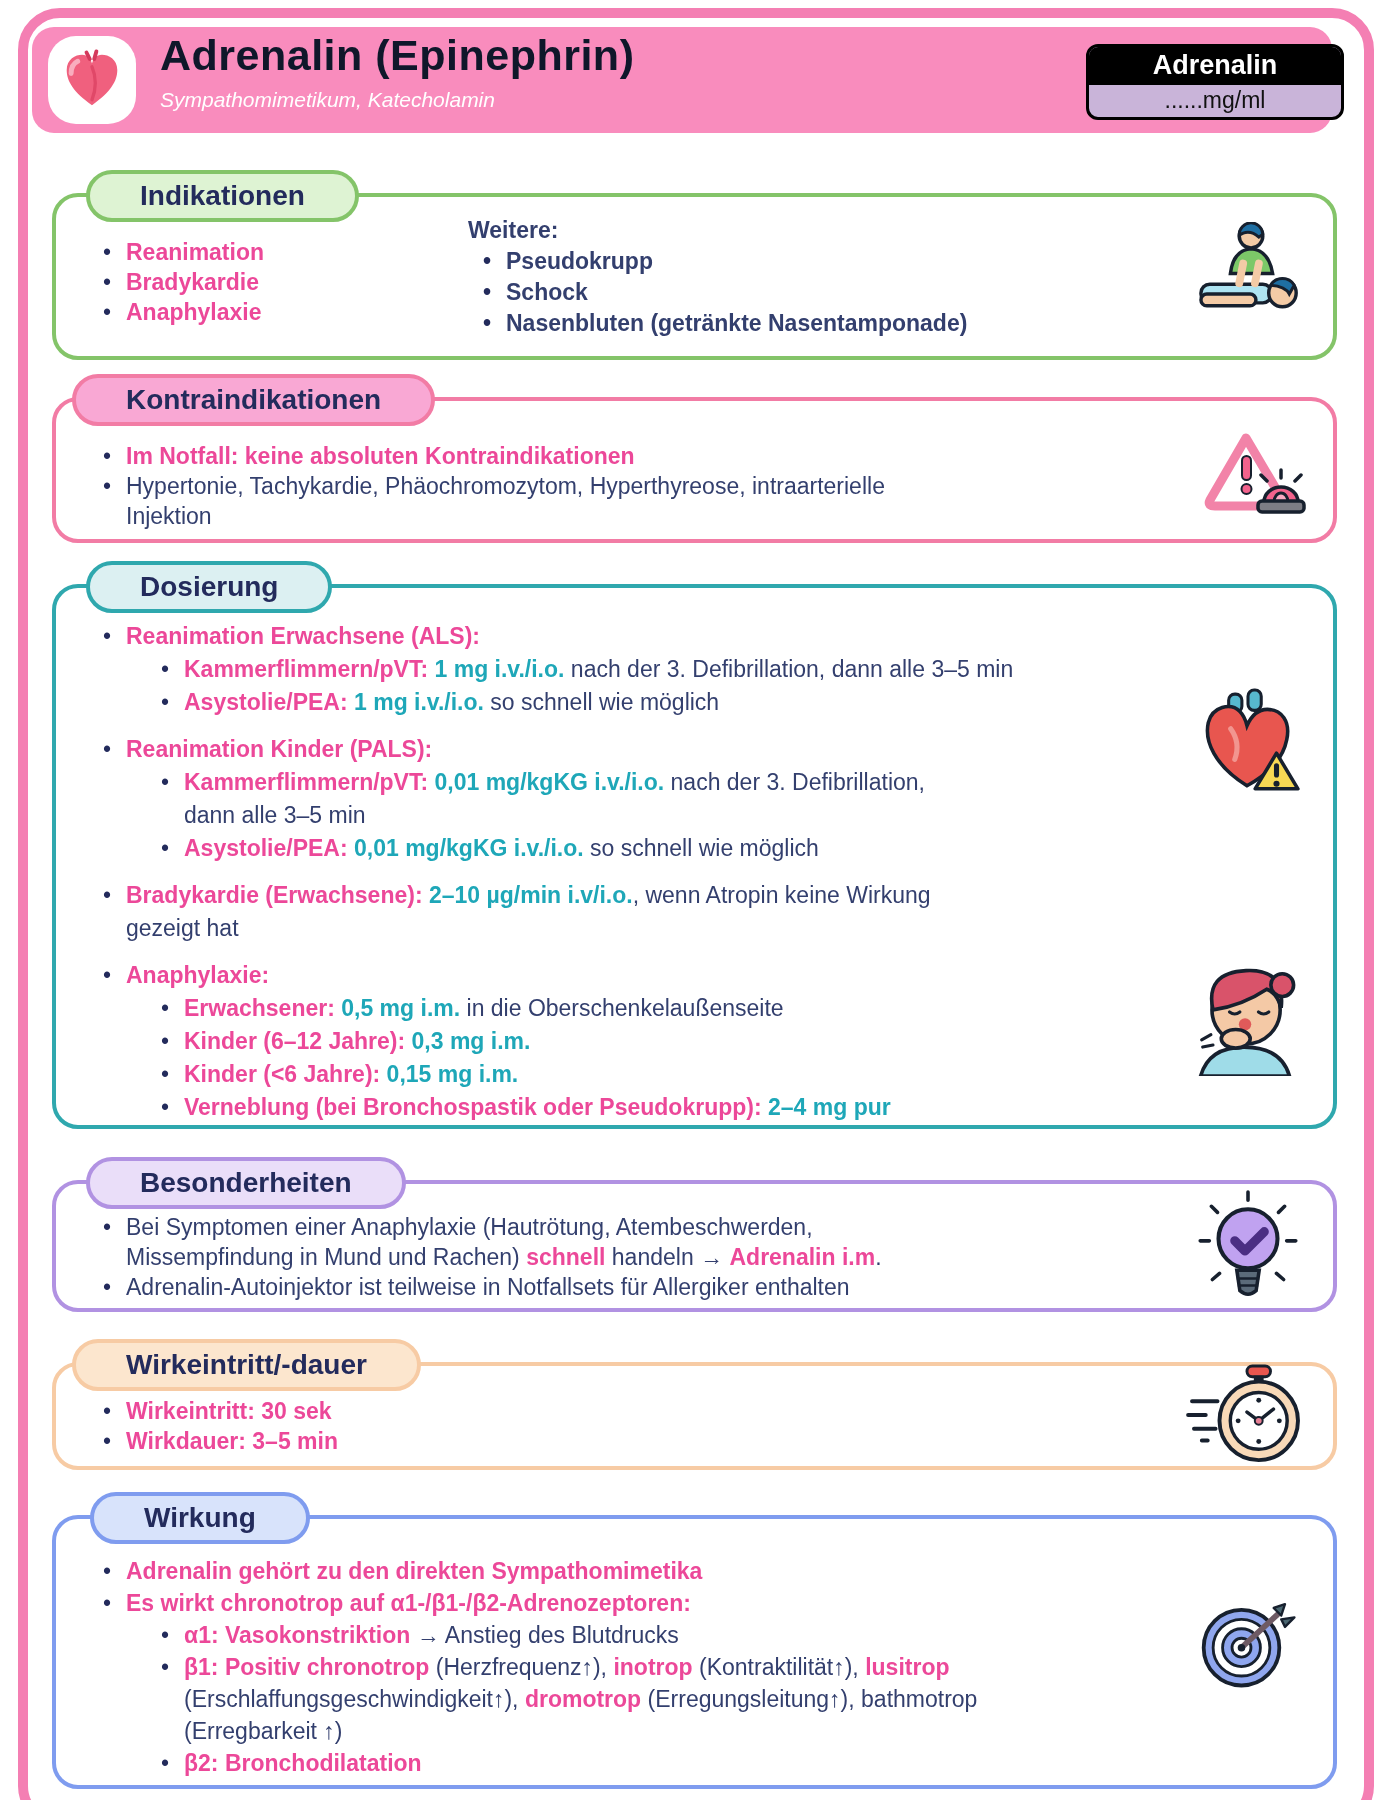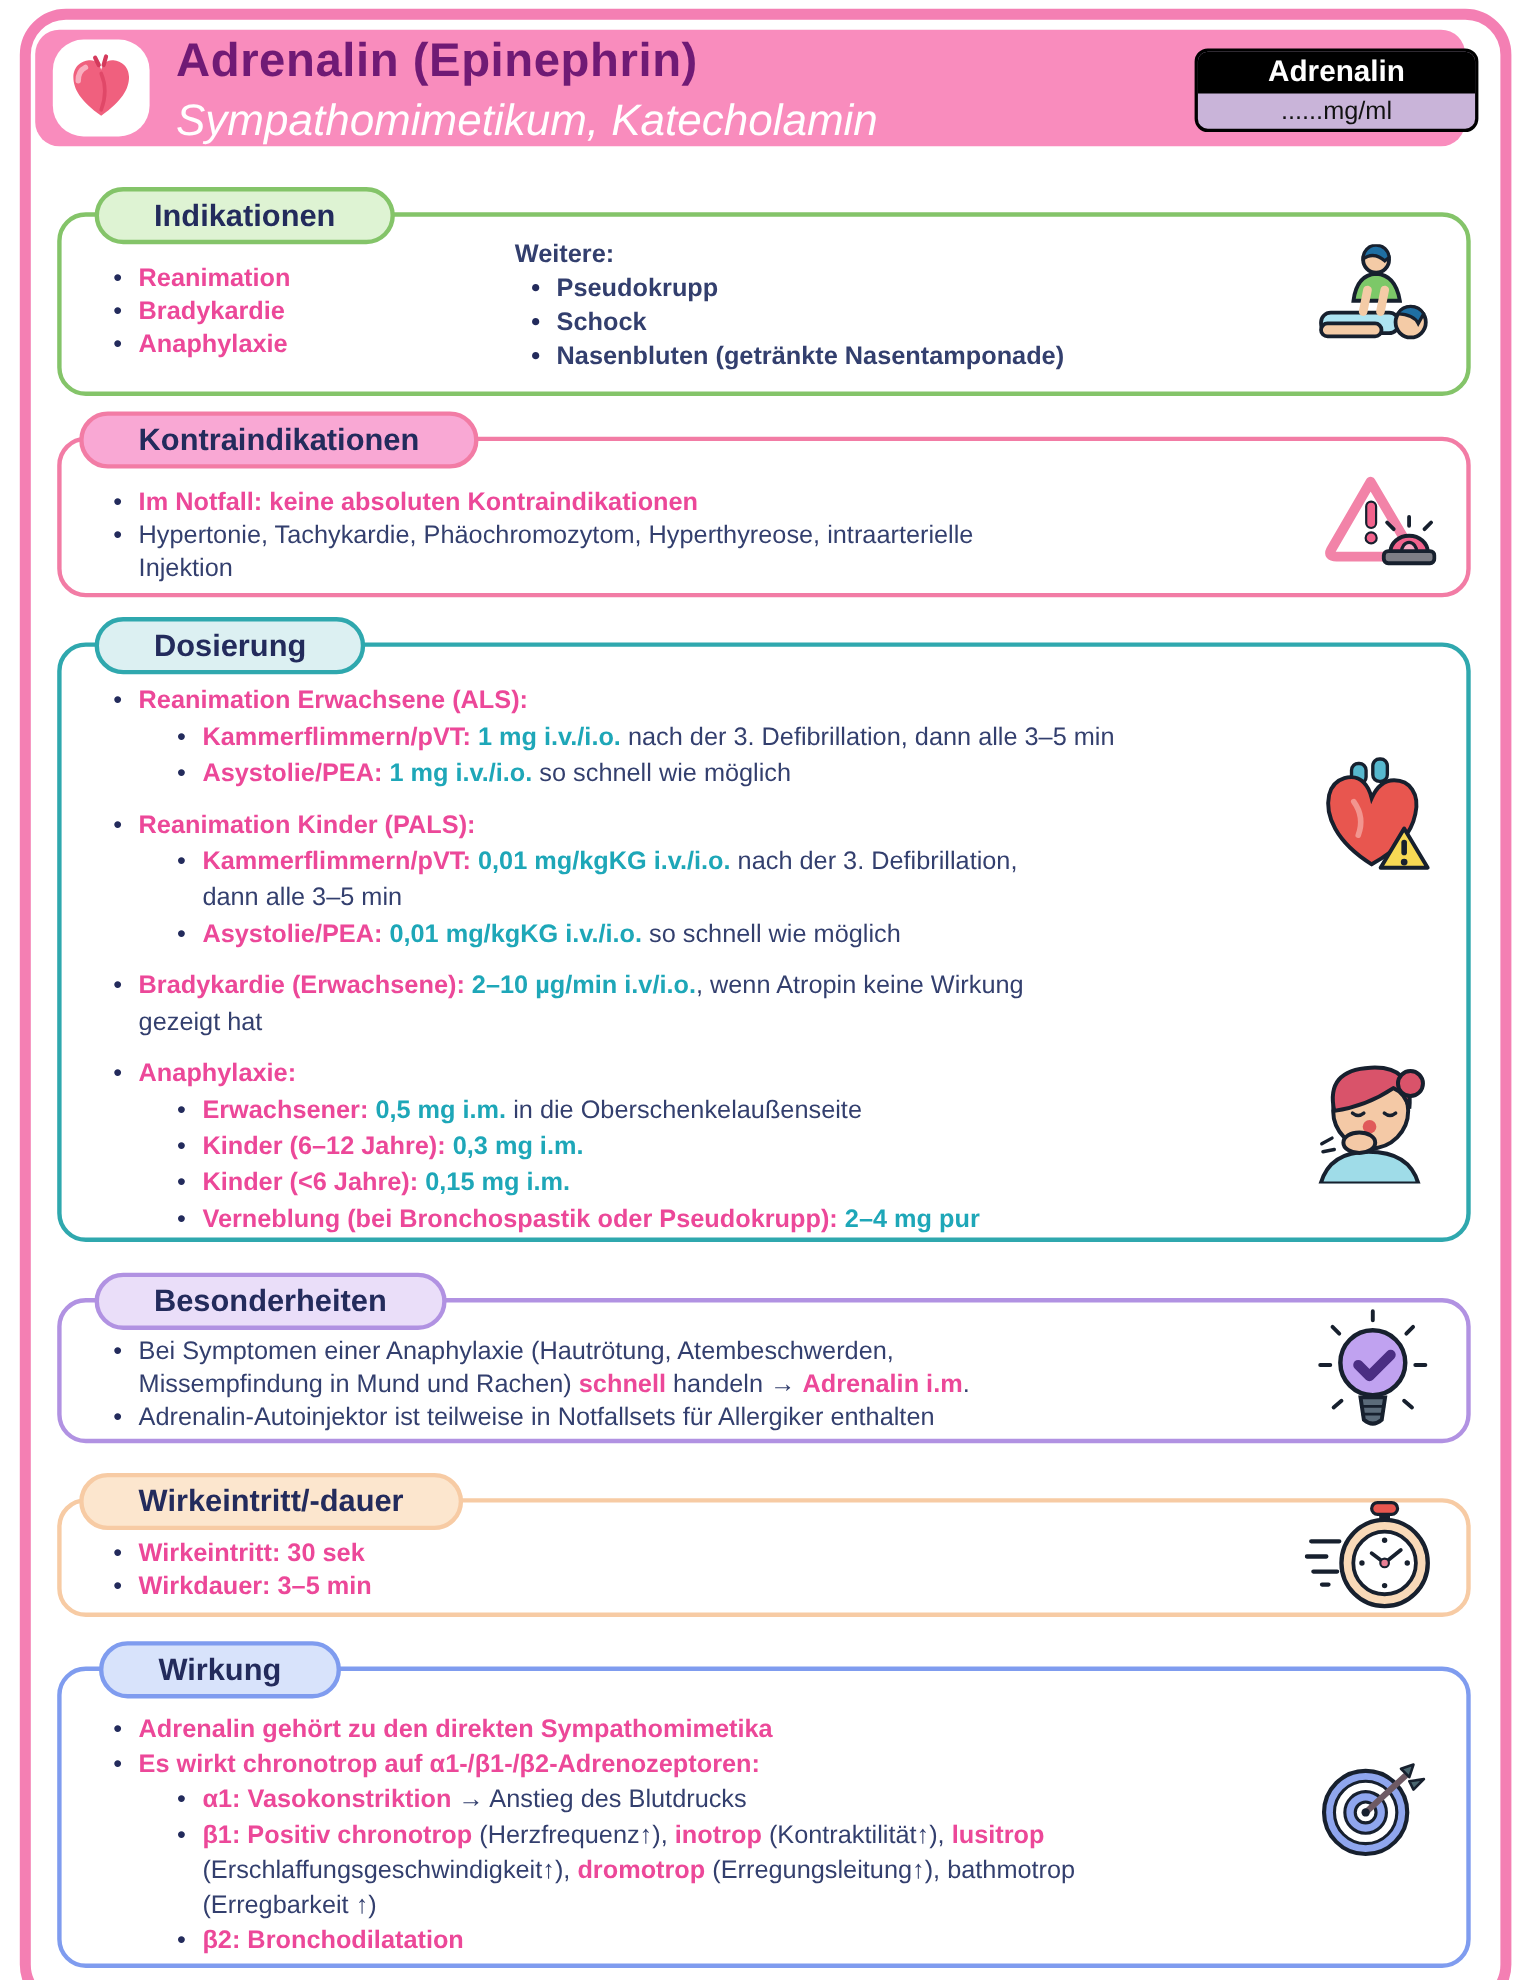--- a/index.html
+++ b/index.html
@@ -8,22 +8,22 @@
 
   
   .frame { position:absolute; left:18px; top:8px; width:1356px; height:1820px;
            border:10px solid #F47FB3; border-radius:42px; box-sizing:border-box; }
 
   
   .header { position:absolute; left:32px; top:27px; width:1300px; height:106px;
             background:#F98CBD; border-radius:22px; }
   .logo-box { position:absolute; left:16px; top:9px; width:88px; height:88px; background:#fff;
               border-radius:28px; display:flex; align-items:center; justify-content:center; }
-  .h-title { position:absolute; left:128px; top:4px; font-size:43px; font-weight:bold; color:#701a75; letter-spacing:.5px; }
-  .h-sub   { position:absolute; left:128px; top:61px; font-size:40px; font-style:italic; color:#fff; }
+  .h-title { position:absolute; left:128px; top:4px; font-size:43px; font-weight:bold; color:#0f172a; letter-spacing:.5px; }
+  .h-sub   { position:absolute; left:128px; top:61px; font-size:21px; font-style:italic; color:#fff; }
   .badge { position:absolute; left:1054px; top:17px; width:252px; border:3px solid #000;
            border-radius:12px; overflow:hidden; background:#C9B4D9; }
   .badge-top { background:#000; color:#fff; font-weight:bold; font-size:27px; text-align:center; padding:3px 0 4px; }
   .badge-bot { color:#111; font-size:23px; text-align:center; padding:2px 0 3px; }
 
   
   .sec { position:absolute; left:52px; width:1285px; border:4px solid; border-radius:26px;
          box-sizing:border-box; background:#fff; }
   .pill { position:absolute; top:-27px; height:44px; line-height:44px; padding:0 50px;
           border:4px solid; border-radius:30px; font-size:28px; font-weight:bold; color:#232B5C;

